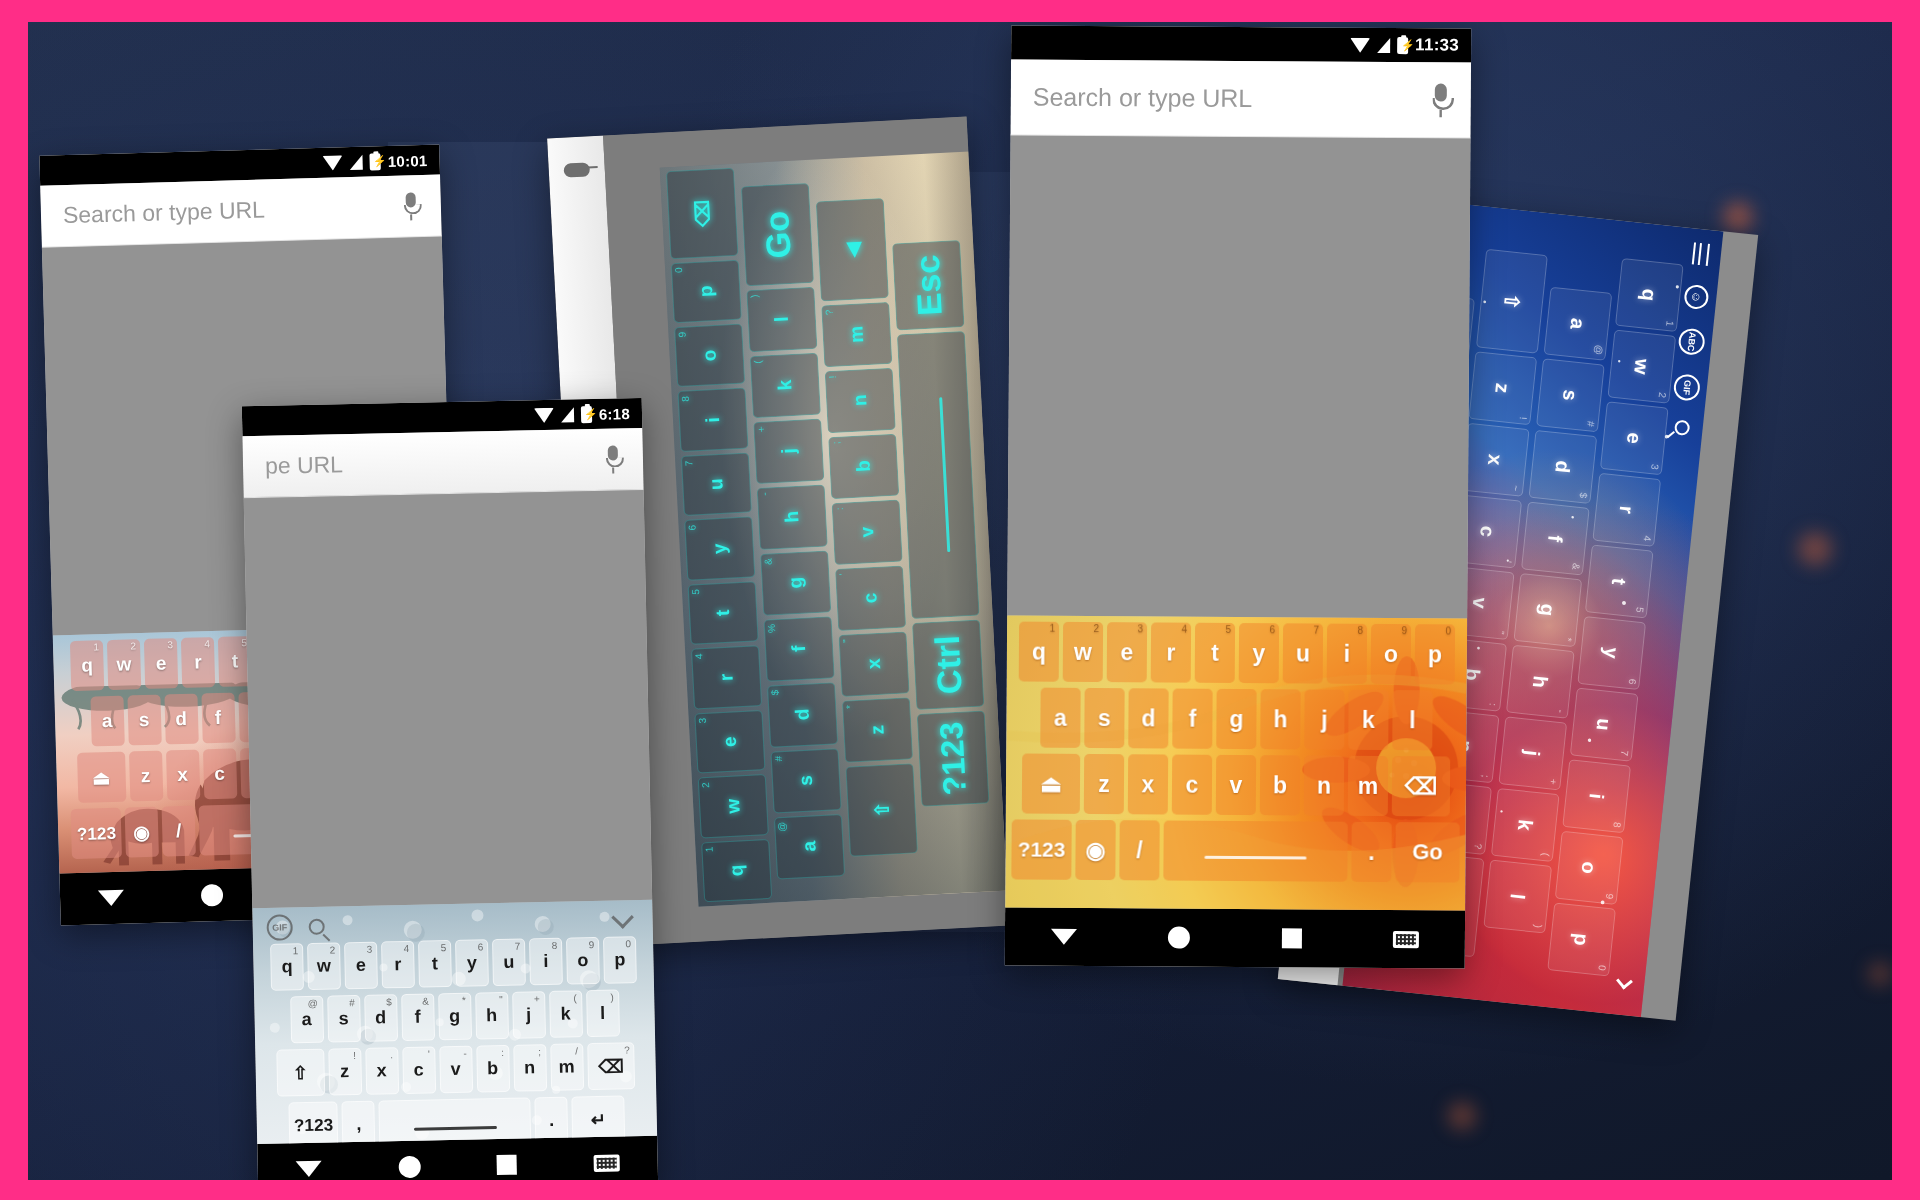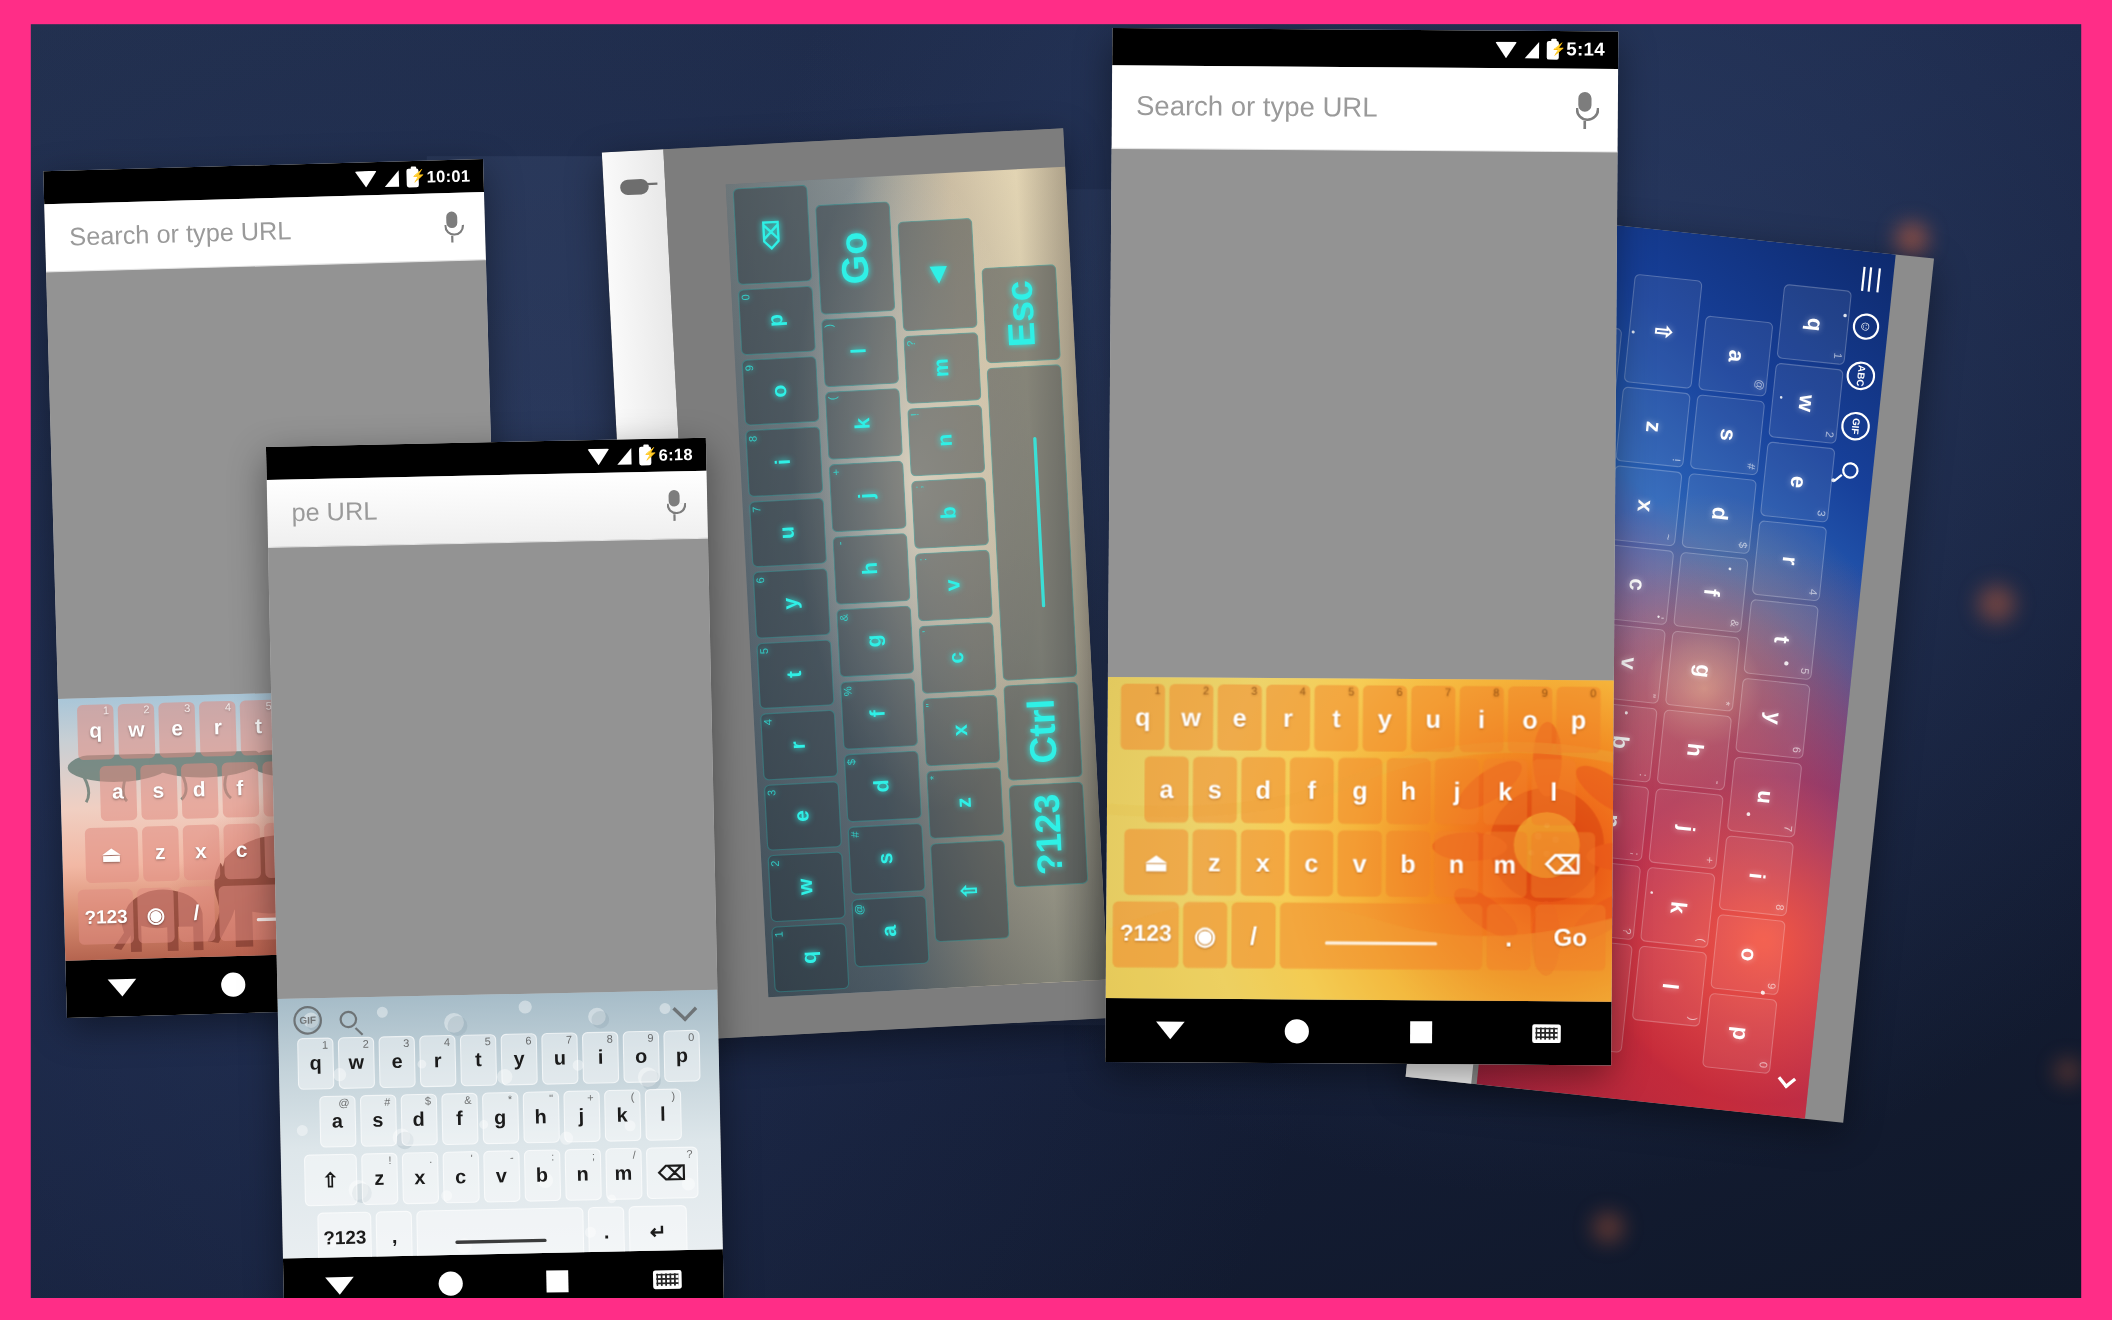--- a/index.html
+++ b/index.html
@@ -930,21 +930,21 @@
 
     <div class="rot-wrap" style="left:980px;top:5px;width:460px;height:940px;transform:rotate(0.4deg);">
       <div class="phone" style="left:0;top:0;width:460px;height:940px;display:flex;flex-direction:column;">
 
         <div class="statusbar" style="height:34px;font-size:17px;">
           <span class="sicon wifi-ico"></span>
           <span class="sicon sig-ico"></span>
           <span class="sicon bat-ico">
               <span class="bolt">⚡</span>
             </span>
-          <span>5:14</span>
+          <span>11:33</span>
         </div>
 
         <div class="omnibox" style="height:76px;font-size:25px;">
           <span>Search or type URL</span>
           <span class="mic-ico" style="transform:scale(1.2);">
               <span class="mic-stem"></span>
             </span>
         </div>
 
         <div class="webview" style="flex:1;"></div>

